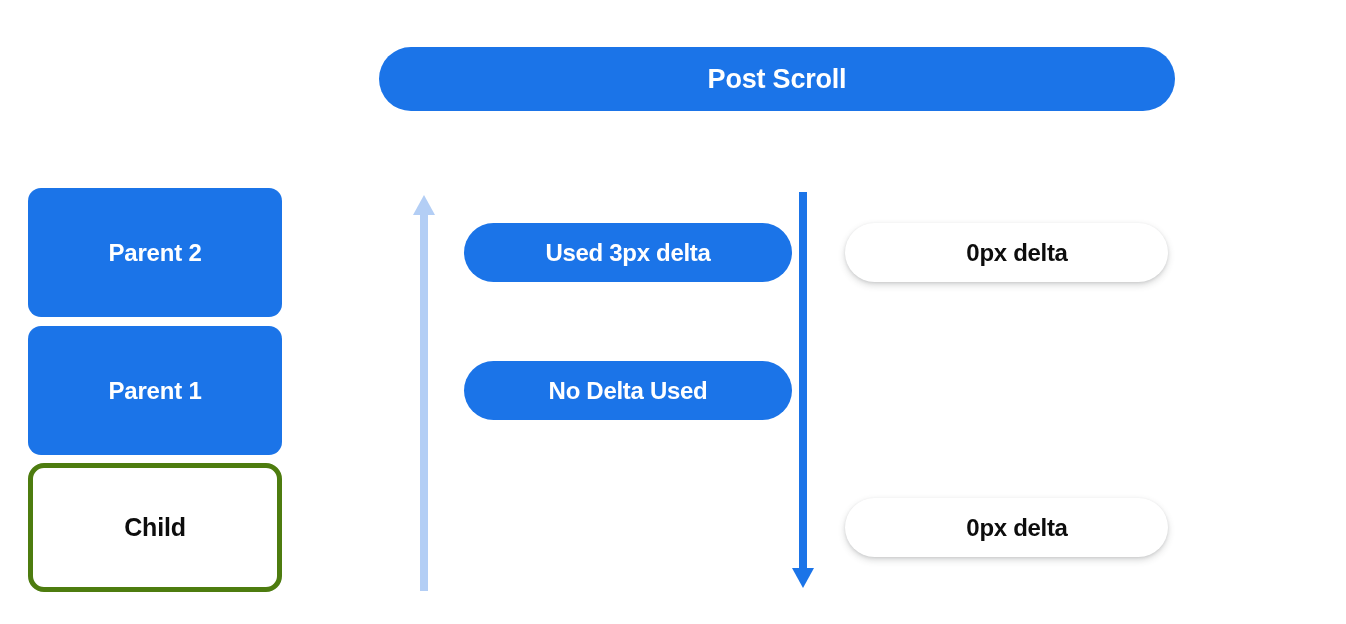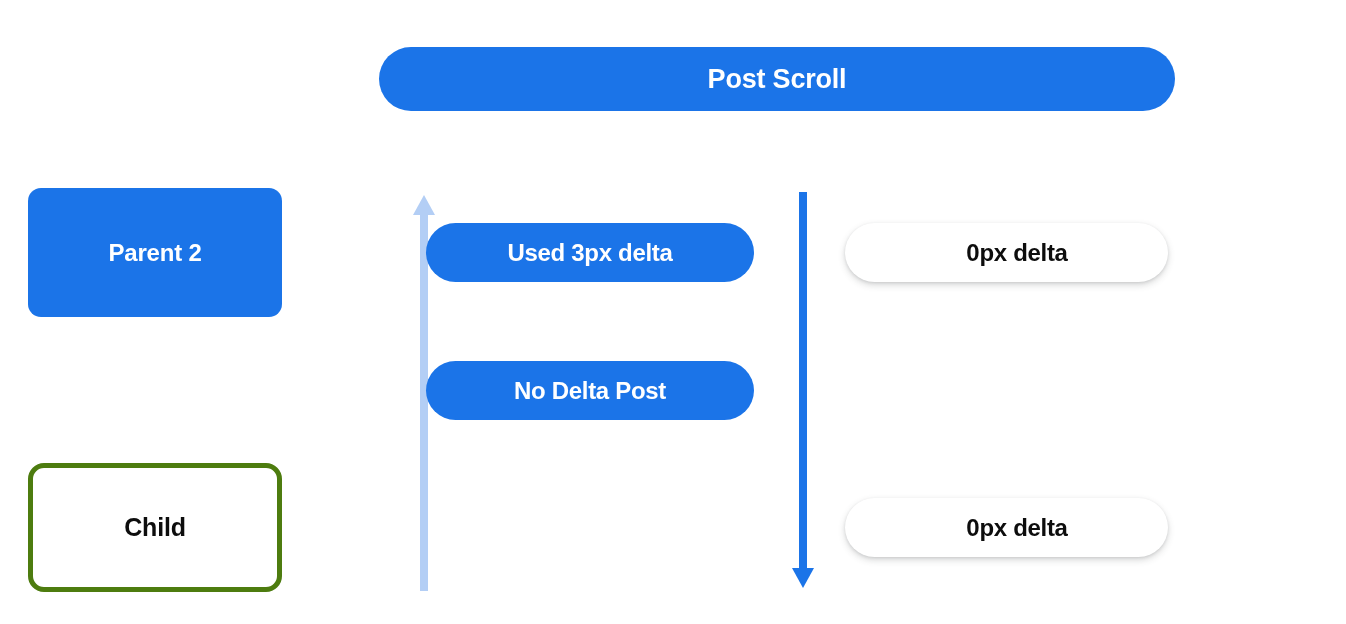--- a/index.html
+++ b/index.html
@@ -100,21 +100,21 @@
   .pill {
     position: absolute;
     height: 59px;
     display: flex;
     align-items: center;
     justify-content: center;
     box-sizing: border-box;
     border-radius: 30px;
   }
   .pill.blue {
-    left: 426px;
+    left: 464px;
     width: 328px;
     background: #1b74e8;
   }
   .pill.blue .label {
     color: #ffffff;
     font-size: 24px;
     font-weight: bold;
     letter-spacing: -0.3px;
   }
   .pill.white {
@@ -141,41 +141,44 @@
 <div id="canvas">
 
   <div class="header-banner">
     <span class="label">Post Scroll</span>
   </div>
 
   <div id="box-parent2" class="stack-box filled">
     <span class="label">Parent 2</span>
   </div>
 
+  <div id="box-parent1" class="stack-box filled">
+    <span class="label">Parent 1</span>
+  </div>
 
   <div id="box-child" class="stack-box outlined">
     <span class="label">Child</span>
   </div>
 
   <svg id="arrow-up" class="arrow" viewBox="0 0 30 398">
     <polygon points="15,2 26,22 4,22" fill="#b3cef5"></polygon>
     <rect x="11" y="20" width="8" height="378" fill="#b3cef5"></rect>
   </svg>
 
   <svg id="arrow-down" class="arrow" viewBox="0 0 30 398">
     <rect x="11" y="0" width="8" height="378" fill="#1b74e8"></rect>
     <polygon points="15,396 26,376 4,376" fill="#1b74e8"></polygon>
   </svg>
 
   <div id="pill-used-delta" class="pill blue">
     <span class="label">Used 3px delta</span>
   </div>
 
   <div id="pill-no-delta" class="pill blue">
-    <span class="label">No Delta Post</span>
+    <span class="label">No Delta Used</span>
   </div>
 
   <div id="pill-zero-top" class="pill white">
     <span class="label">0px delta</span>
   </div>
 
   <div id="pill-zero-bottom" class="pill white">
     <span class="label">0px delta</span>
   </div>
 

